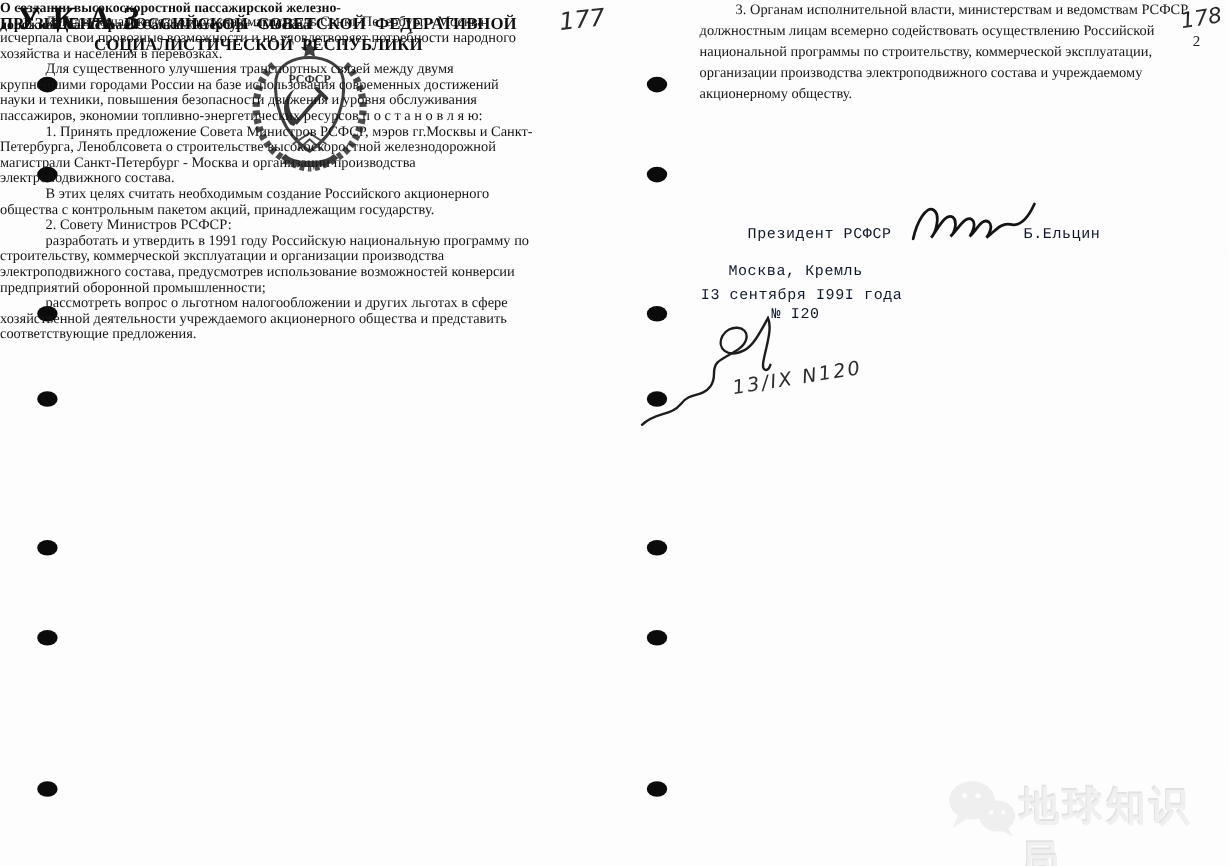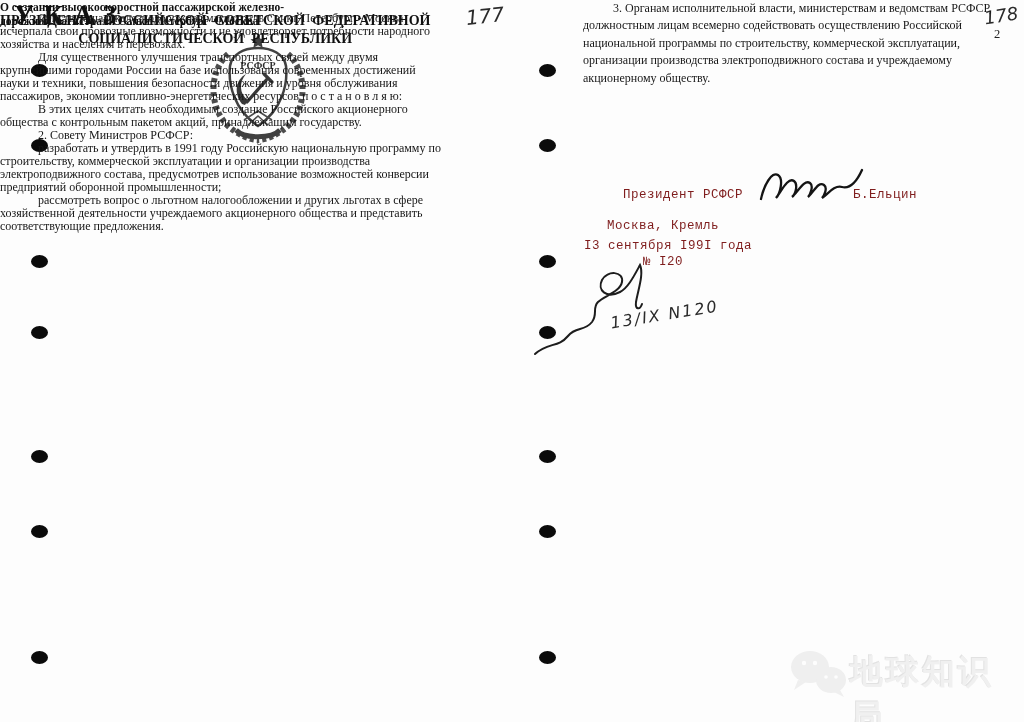--- a/index.html
+++ b/index.html
@@ -31,21 +31,21 @@
   .subject {
     left:140; top:250; font-weight:bold; font-size:11.5px; line-height:14px;
     white-space:pre-line; color:#101010;
   }
   .body-block { left:62; top:316; width:450; font-size:12px; line-height:13px;margin-top:12px; }
   .body-block p { margin:0; text-indent:38px; white-space:pre; }
   .rp-block { left:583; top:59; width:390; font-size:12px; line-height:17.4px; }
   .rp-block p { margin:0; text-indent:30px; white-space:pre; }
   .type {
     position:absolute; font-family:"Liberation Mono", monospace;
-    font-size:12.5px; letter-spacing:0.5px; color:#7f1d1d; white-space:pre;
+    font-size:12.5px; letter-spacing:0.5px; color:#0f172a; white-space:pre;
   }
   .pgnum-typed { position:absolute; font-size:12.5px; color:#222; }
   
   .wm-text {
     position:absolute; left:850px; top:650px;
     font-family:"DejaVu Sans", sans-serif; font-weight:bold;
     font-size:33px; letter-spacing:3px; color:#f0f0f0;
     text-shadow:-1px -1px 0 #e2e2e2;
   }
 </style>
@@ -97,20 +97,24 @@
 дорожной магистрали Санкт-Петербург - Москва</div>
 
     <div class="abs body-block">
       <p>Действующая железнодорожная магистраль Санкт-Петербург - Москва
 исчерпала свои провозные возможности и не удовлетворяет потребности народного
 хозяйства и населения в перевозках.</p>
       <p>Для существенного улучшения транспортных связей между двумя
 крупнейшими городами России на базе использования современных достижений
 науки и техники, повышения безопасности движения и уровня обслуживания
 пассажиров, экономии топливно-энергетических ресурсов п о с т а н о в л я ю:</p>
+      <p>1. Принять предложение Совета Министров РСФСР, мэров гг.Москвы и Санкт-
+Петербурга, Леноблсовета о строительстве высокоскоростной железнодорожной
+магистрали Санкт-Петербург - Москва и организации производства
+электроподвижного состава.</p>
       <p>В этих целях считать необходимым создание Российского акционерного
 общества с контрольным пакетом акций, принадлежащим государству.</p>
       <p>2. Совету Министров РСФСР:</p>
       <p>разработать и утвердить в 1991 году Российскую национальную программу по
 строительству, коммерческой эксплуатации и организации производства
 электроподвижного состава, предусмотрев использование возможностей конверсии
 предприятий оборонной промышленности;</p>
       <p>рассмотреть вопрос о льготном налогообложении и других льготах в сфере
 хозяйственной деятельности учреждаемого акционерного общества и представить
 соответствующие предложения.</p>

